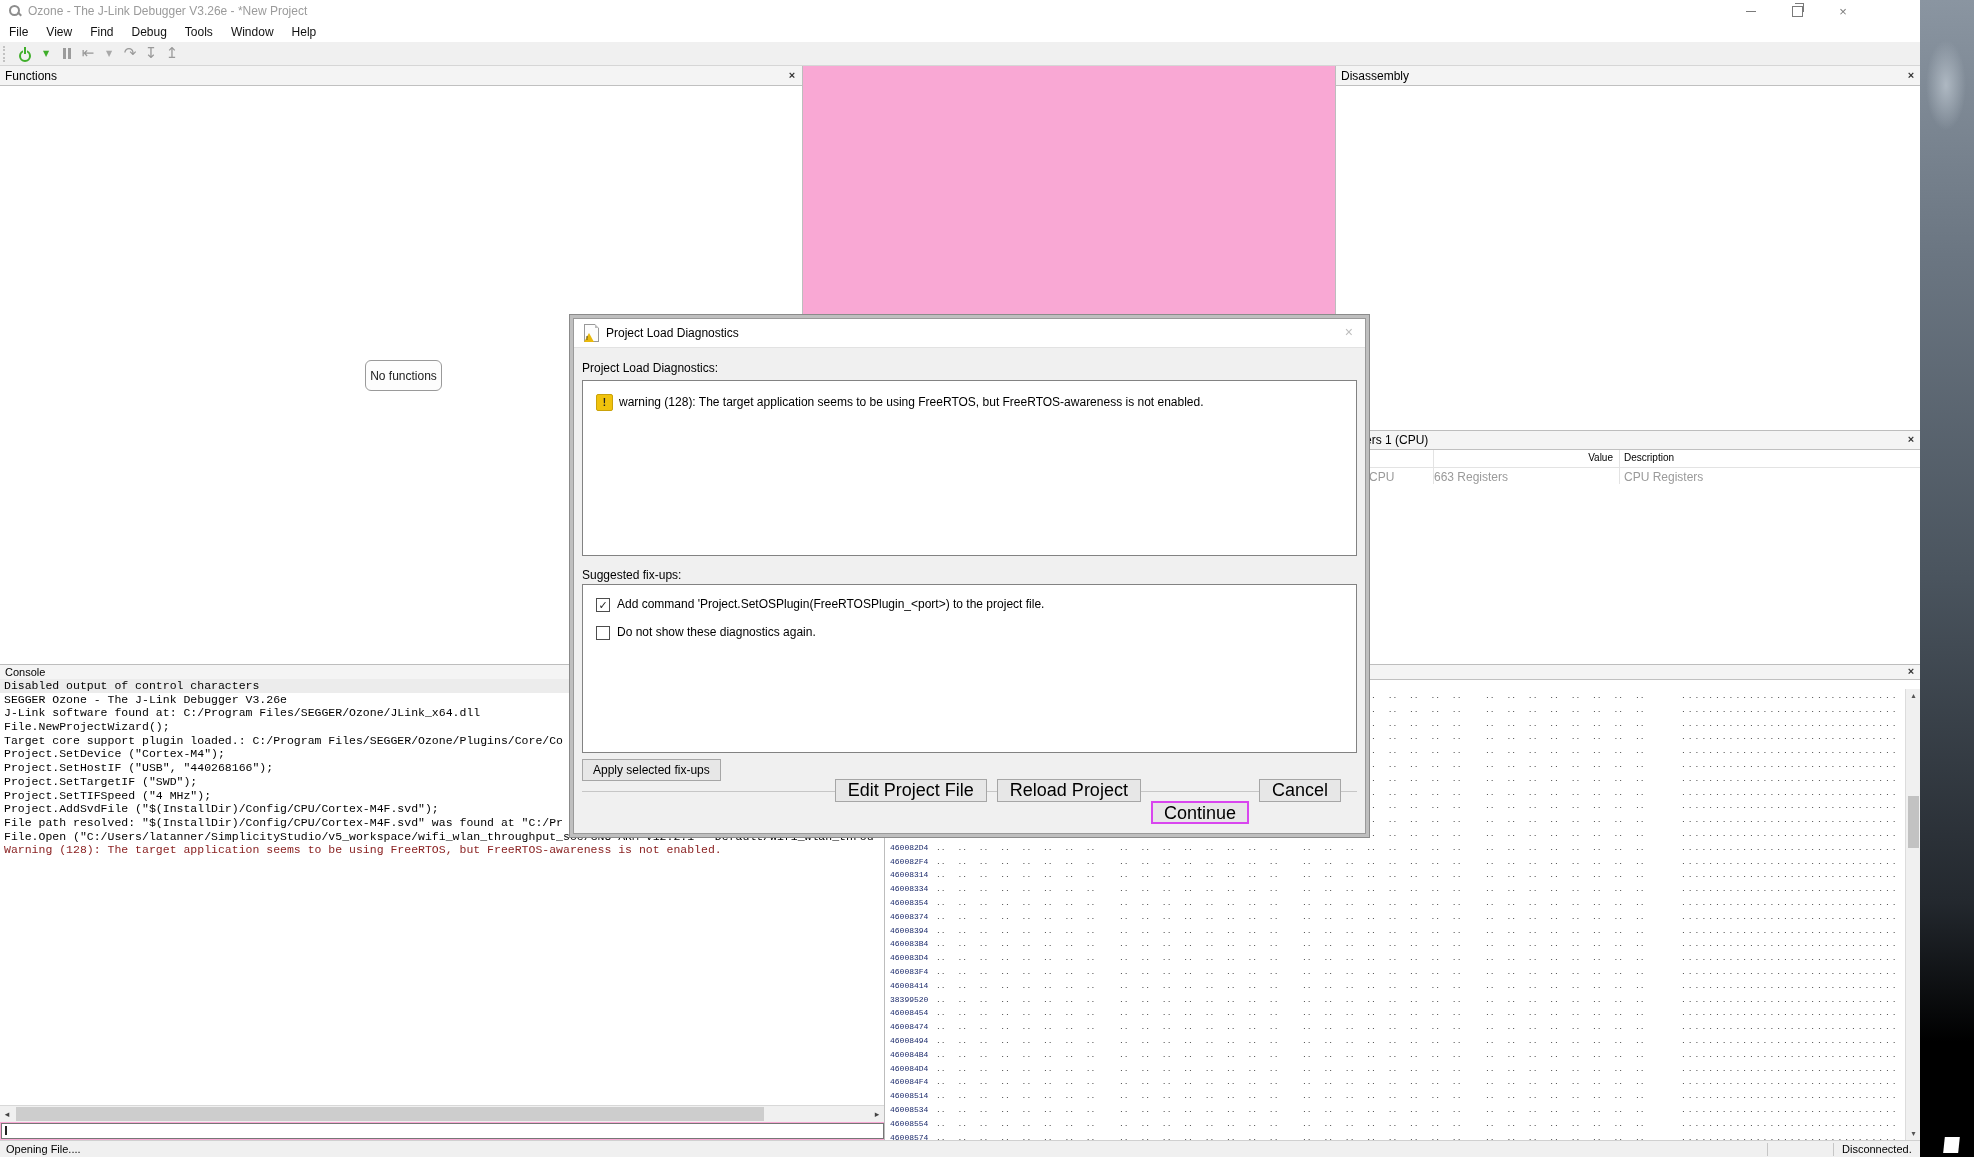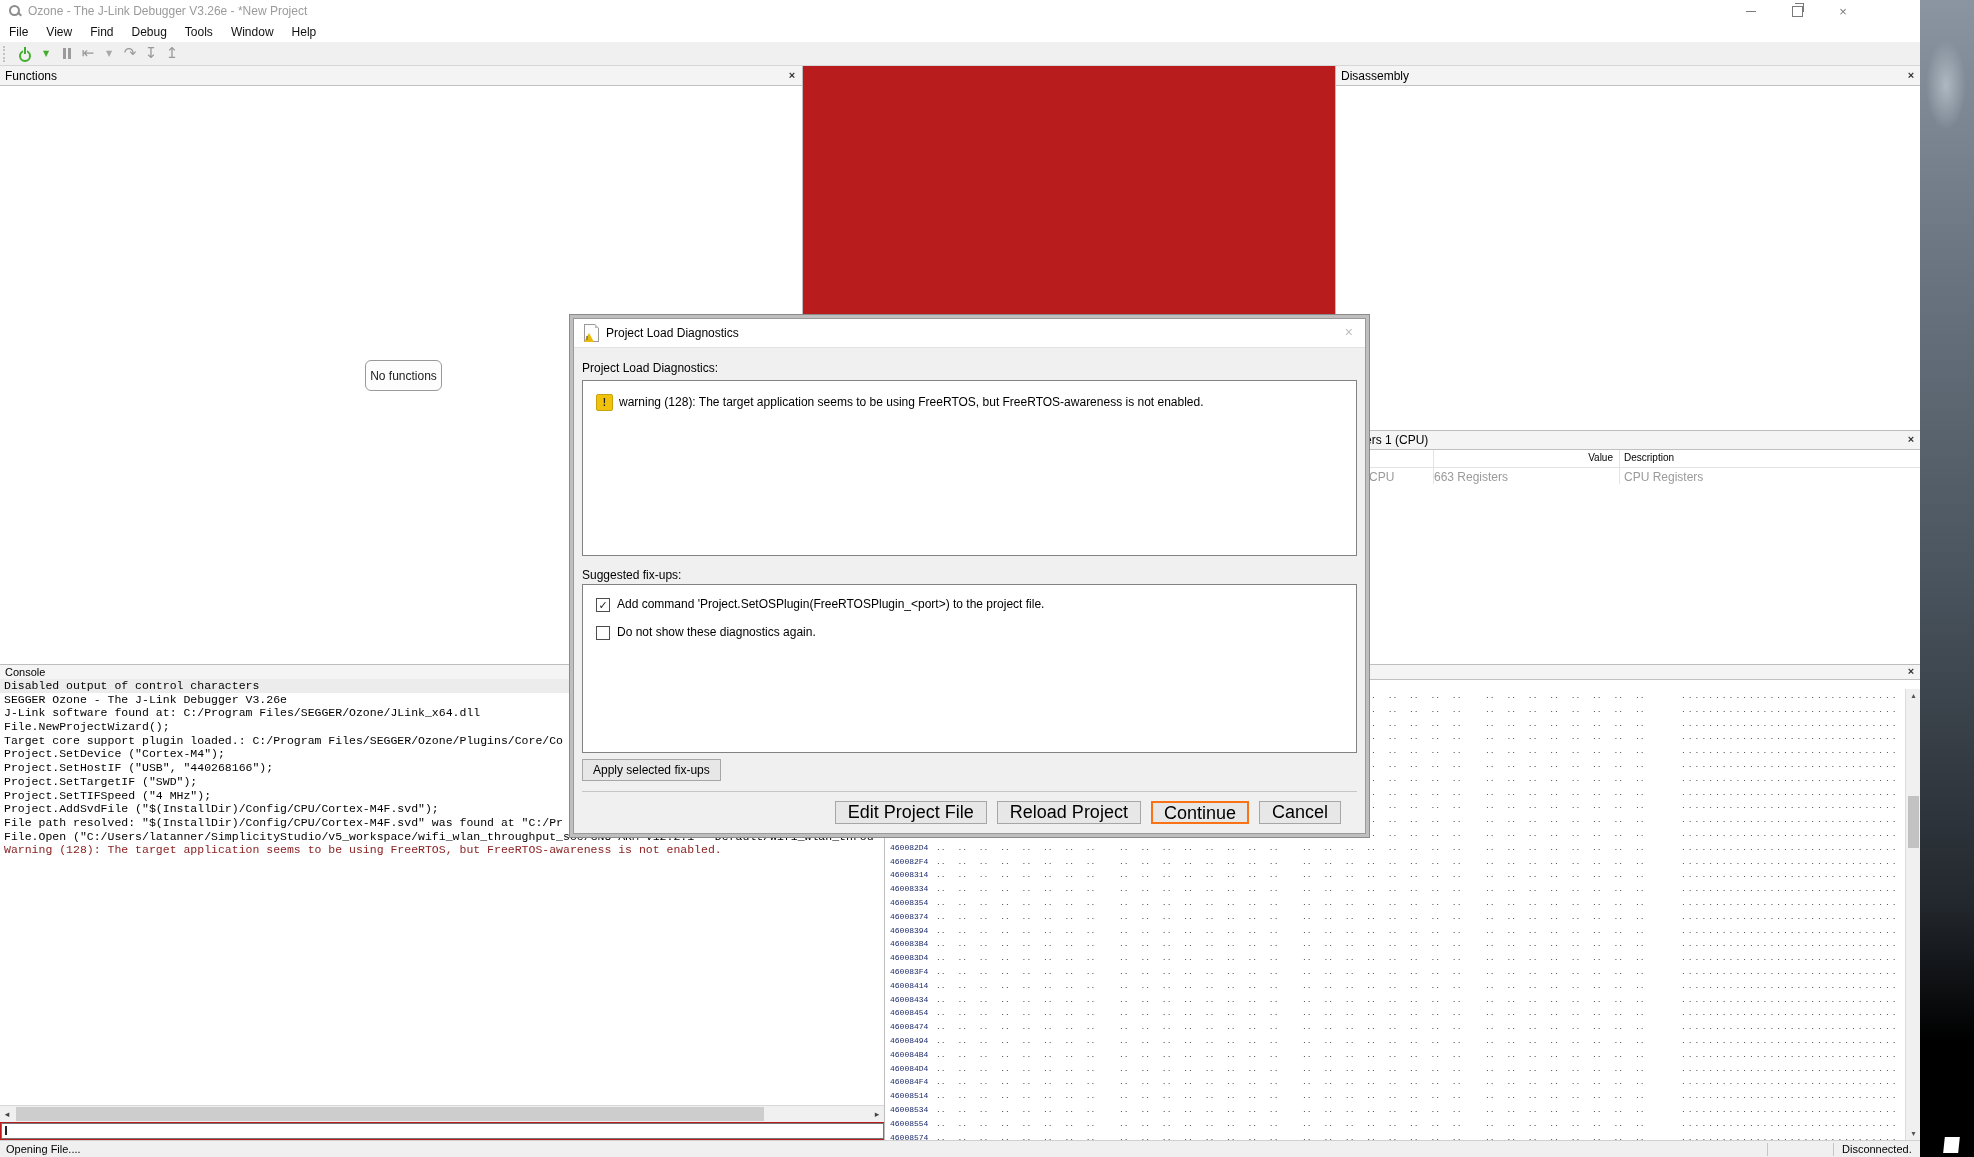--- a/index.html
+++ b/index.html
@@ -1,16 +1,16 @@
 <!DOCTYPE html>
 <html><head>
 <meta charset="utf-8">
 <style>
   html,body{margin:0;padding:0;background:#d0d0d0;}
-  .screen{position:relative;width:1974px;height:1157px;background:#b91c1c;overflow:hidden;
+  .screen{position:relative;width:1974px;height:1157px;background:#f9a8d4;overflow:hidden;
           font-family:"Liberation Sans",sans-serif;-webkit-font-smoothing:antialiased;}
   
   .titlebar{position:absolute;left:0;top:0;width:1920px;height:22px;background:#fff;}
   .app-icon{position:absolute;left:8px;top:4px;width:14px;height:14px;}
   .mag-circle{position:absolute;left:1px;top:1px;width:7px;height:7px;border:2px solid #8d8d8d;border-radius:50%;}
   .mag-handle{position:absolute;left:9px;top:9px;width:5px;height:2px;background:#8d8d8d;transform:rotate(45deg);}
   .title-text{position:absolute;left:28px;top:4px;font-size:12px;color:#9b9b9b;white-space:nowrap;}
   .win-controls{position:absolute;right:54px;top:0;height:22px;display:flex;}
   .win-btn{width:46px;height:22px;display:flex;align-items:center;justify-content:center;color:#7a7a7a;font-size:13px;}
   .min-glyph{width:10px;height:1px;background:#7a7a7a;display:inline-block;}
@@ -112,21 +112,21 @@
   .fixup-item{position:relative;margin:12px 0 0 13px;padding-left:21px;min-height:15px;line-height:15px;}
   .fixup-item+.fixup-item{margin-top:13px;}
   .checkbox{position:absolute;left:0;top:1px;width:12px;height:12px;border:1px solid #4d4d4d;background:#fff;
             font-size:11px;line-height:12px;text-align:center;color:#222;}
   .apply-btn{position:absolute;left:8px;top:440px;height:22px;padding:0 10px;background:#e7e7e7;border:1px solid #a6a6a6;
              font-size:12px;font-family:"Liberation Sans",sans-serif;display:flex;align-items:center;}
   .dlg-sep{position:absolute;left:8px;right:8px;top:472px;border-top:1px solid #c6c6c6;}
   .dlg-buttons{position:absolute;right:24px;bottom:9px;display:flex;gap:10px;}
   .dlg-btn{height:23px;padding:0 12px;background:#e7e7e7;border:1px solid #a6a6a6;font-size:18px;
            font-family:"Liberation Sans",sans-serif;}
-  .dlg-btn.default{border:2px solid #f97316;padding:0 11px;}
+  .dlg-btn.default{border:2px solid #d946ef;padding:0 11px;margin-top:22px;}
 </style>
 </head>
 <body>
 
 <div class="screen">
 
   <div class="titlebar">
     <span class="app-icon">
       <span class="mag-circle"></span>
       <span class="mag-handle"></span>
@@ -253,21 +253,21 @@
         <div class="mem-row"><span class="mem-addr">460082F4</span><span class="mem-hex">.. .. .. .. .. .. .. ..  .. .. .. .. .. .. .. ..  .. .. .. .. .. .. .. ..  .. .. .. .. .. .. .. ..</span><span class="mem-ascii">................................</span></div>
         <div class="mem-row"><span class="mem-addr">46008314</span><span class="mem-hex">.. .. .. .. .. .. .. ..  .. .. .. .. .. .. .. ..  .. .. .. .. .. .. .. ..  .. .. .. .. .. .. .. ..</span><span class="mem-ascii">................................</span></div>
         <div class="mem-row"><span class="mem-addr">46008334</span><span class="mem-hex">.. .. .. .. .. .. .. ..  .. .. .. .. .. .. .. ..  .. .. .. .. .. .. .. ..  .. .. .. .. .. .. .. ..</span><span class="mem-ascii">................................</span></div>
         <div class="mem-row"><span class="mem-addr">46008354</span><span class="mem-hex">.. .. .. .. .. .. .. ..  .. .. .. .. .. .. .. ..  .. .. .. .. .. .. .. ..  .. .. .. .. .. .. .. ..</span><span class="mem-ascii">................................</span></div>
         <div class="mem-row"><span class="mem-addr">46008374</span><span class="mem-hex">.. .. .. .. .. .. .. ..  .. .. .. .. .. .. .. ..  .. .. .. .. .. .. .. ..  .. .. .. .. .. .. .. ..</span><span class="mem-ascii">................................</span></div>
         <div class="mem-row"><span class="mem-addr">46008394</span><span class="mem-hex">.. .. .. .. .. .. .. ..  .. .. .. .. .. .. .. ..  .. .. .. .. .. .. .. ..  .. .. .. .. .. .. .. ..</span><span class="mem-ascii">................................</span></div>
         <div class="mem-row"><span class="mem-addr">460083B4</span><span class="mem-hex">.. .. .. .. .. .. .. ..  .. .. .. .. .. .. .. ..  .. .. .. .. .. .. .. ..  .. .. .. .. .. .. .. ..</span><span class="mem-ascii">................................</span></div>
         <div class="mem-row"><span class="mem-addr">460083D4</span><span class="mem-hex">.. .. .. .. .. .. .. ..  .. .. .. .. .. .. .. ..  .. .. .. .. .. .. .. ..  .. .. .. .. .. .. .. ..</span><span class="mem-ascii">................................</span></div>
         <div class="mem-row"><span class="mem-addr">460083F4</span><span class="mem-hex">.. .. .. .. .. .. .. ..  .. .. .. .. .. .. .. ..  .. .. .. .. .. .. .. ..  .. .. .. .. .. .. .. ..</span><span class="mem-ascii">................................</span></div>
         <div class="mem-row"><span class="mem-addr">46008414</span><span class="mem-hex">.. .. .. .. .. .. .. ..  .. .. .. .. .. .. .. ..  .. .. .. .. .. .. .. ..  .. .. .. .. .. .. .. ..</span><span class="mem-ascii">................................</span></div>
-        <div class="mem-row"><span class="mem-addr">46008434</span><span class="mem-hex">.. .. .. .. .. .. .. ..  .. .. .. .. .. .. .. ..  .. .. .. .. .. .. .. ..  .. .. .. .. .. .. .. ..</span><span class="mem-ascii">................................</span></div>
+        <div class="mem-row"><span class="mem-addr">38399520</span><span class="mem-hex">.. .. .. .. .. .. .. ..  .. .. .. .. .. .. .. ..  .. .. .. .. .. .. .. ..  .. .. .. .. .. .. .. ..</span><span class="mem-ascii">................................</span></div>
         <div class="mem-row"><span class="mem-addr">46008454</span><span class="mem-hex">.. .. .. .. .. .. .. ..  .. .. .. .. .. .. .. ..  .. .. .. .. .. .. .. ..  .. .. .. .. .. .. .. ..</span><span class="mem-ascii">................................</span></div>
         <div class="mem-row"><span class="mem-addr">46008474</span><span class="mem-hex">.. .. .. .. .. .. .. ..  .. .. .. .. .. .. .. ..  .. .. .. .. .. .. .. ..  .. .. .. .. .. .. .. ..</span><span class="mem-ascii">................................</span></div>
         <div class="mem-row"><span class="mem-addr">46008494</span><span class="mem-hex">.. .. .. .. .. .. .. ..  .. .. .. .. .. .. .. ..  .. .. .. .. .. .. .. ..  .. .. .. .. .. .. .. ..</span><span class="mem-ascii">................................</span></div>
         <div class="mem-row"><span class="mem-addr">460084B4</span><span class="mem-hex">.. .. .. .. .. .. .. ..  .. .. .. .. .. .. .. ..  .. .. .. .. .. .. .. ..  .. .. .. .. .. .. .. ..</span><span class="mem-ascii">................................</span></div>
         <div class="mem-row"><span class="mem-addr">460084D4</span><span class="mem-hex">.. .. .. .. .. .. .. ..  .. .. .. .. .. .. .. ..  .. .. .. .. .. .. .. ..  .. .. .. .. .. .. .. ..</span><span class="mem-ascii">................................</span></div>
         <div class="mem-row"><span class="mem-addr">460084F4</span><span class="mem-hex">.. .. .. .. .. .. .. ..  .. .. .. .. .. .. .. ..  .. .. .. .. .. .. .. ..  .. .. .. .. .. .. .. ..</span><span class="mem-ascii">................................</span></div>
         <div class="mem-row"><span class="mem-addr">46008514</span><span class="mem-hex">.. .. .. .. .. .. .. ..  .. .. .. .. .. .. .. ..  .. .. .. .. .. .. .. ..  .. .. .. .. .. .. .. ..</span><span class="mem-ascii">................................</span></div>
         <div class="mem-row"><span class="mem-addr">46008534</span><span class="mem-hex">.. .. .. .. .. .. .. ..  .. .. .. .. .. .. .. ..  .. .. .. .. .. .. .. ..  .. .. .. .. .. .. .. ..</span><span class="mem-ascii">................................</span></div>
         <div class="mem-row"><span class="mem-addr">46008554</span><span class="mem-hex">.. .. .. .. .. .. .. ..  .. .. .. .. .. .. .. ..  .. .. .. .. .. .. .. ..  .. .. .. .. .. .. .. ..</span><span class="mem-ascii">................................</span></div>
         <div class="mem-row"><span class="mem-addr">46008574</span><span class="mem-hex">.. .. .. .. .. .. .. ..  .. .. .. .. .. .. .. ..  .. .. .. .. .. .. .. ..  .. .. .. .. .. .. .. ..</span><span class="mem-ascii">................................</span></div>

